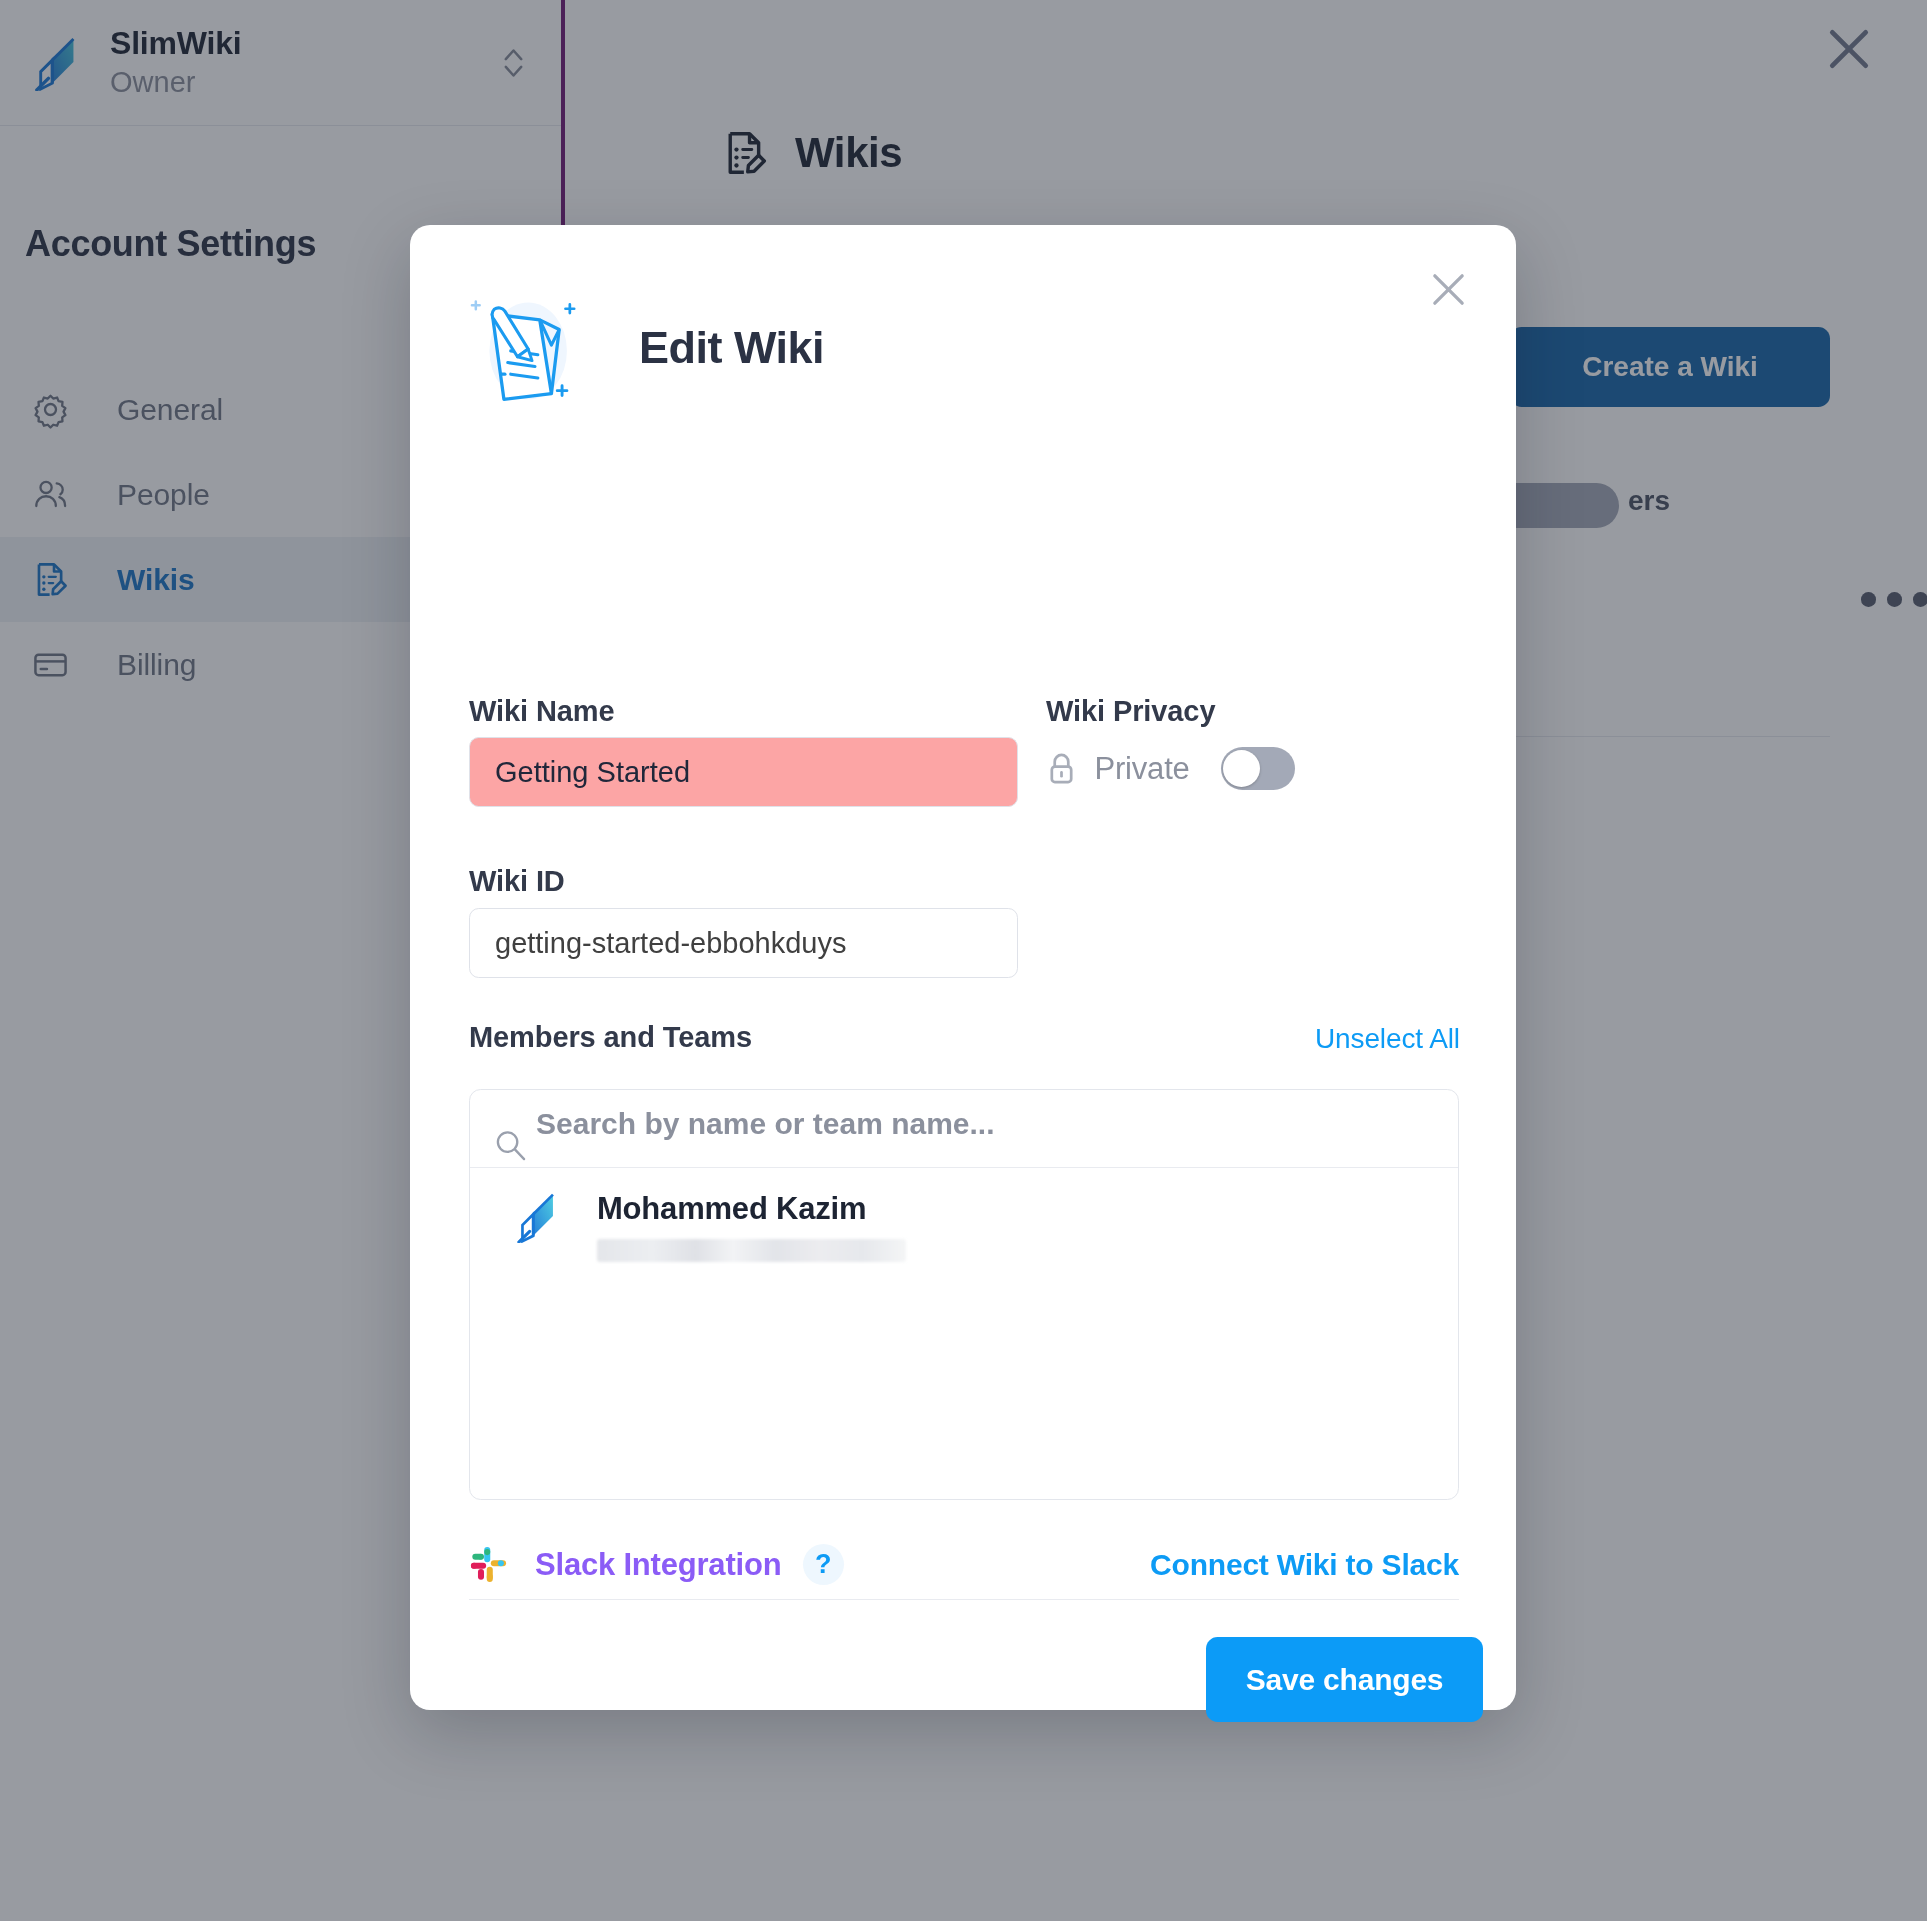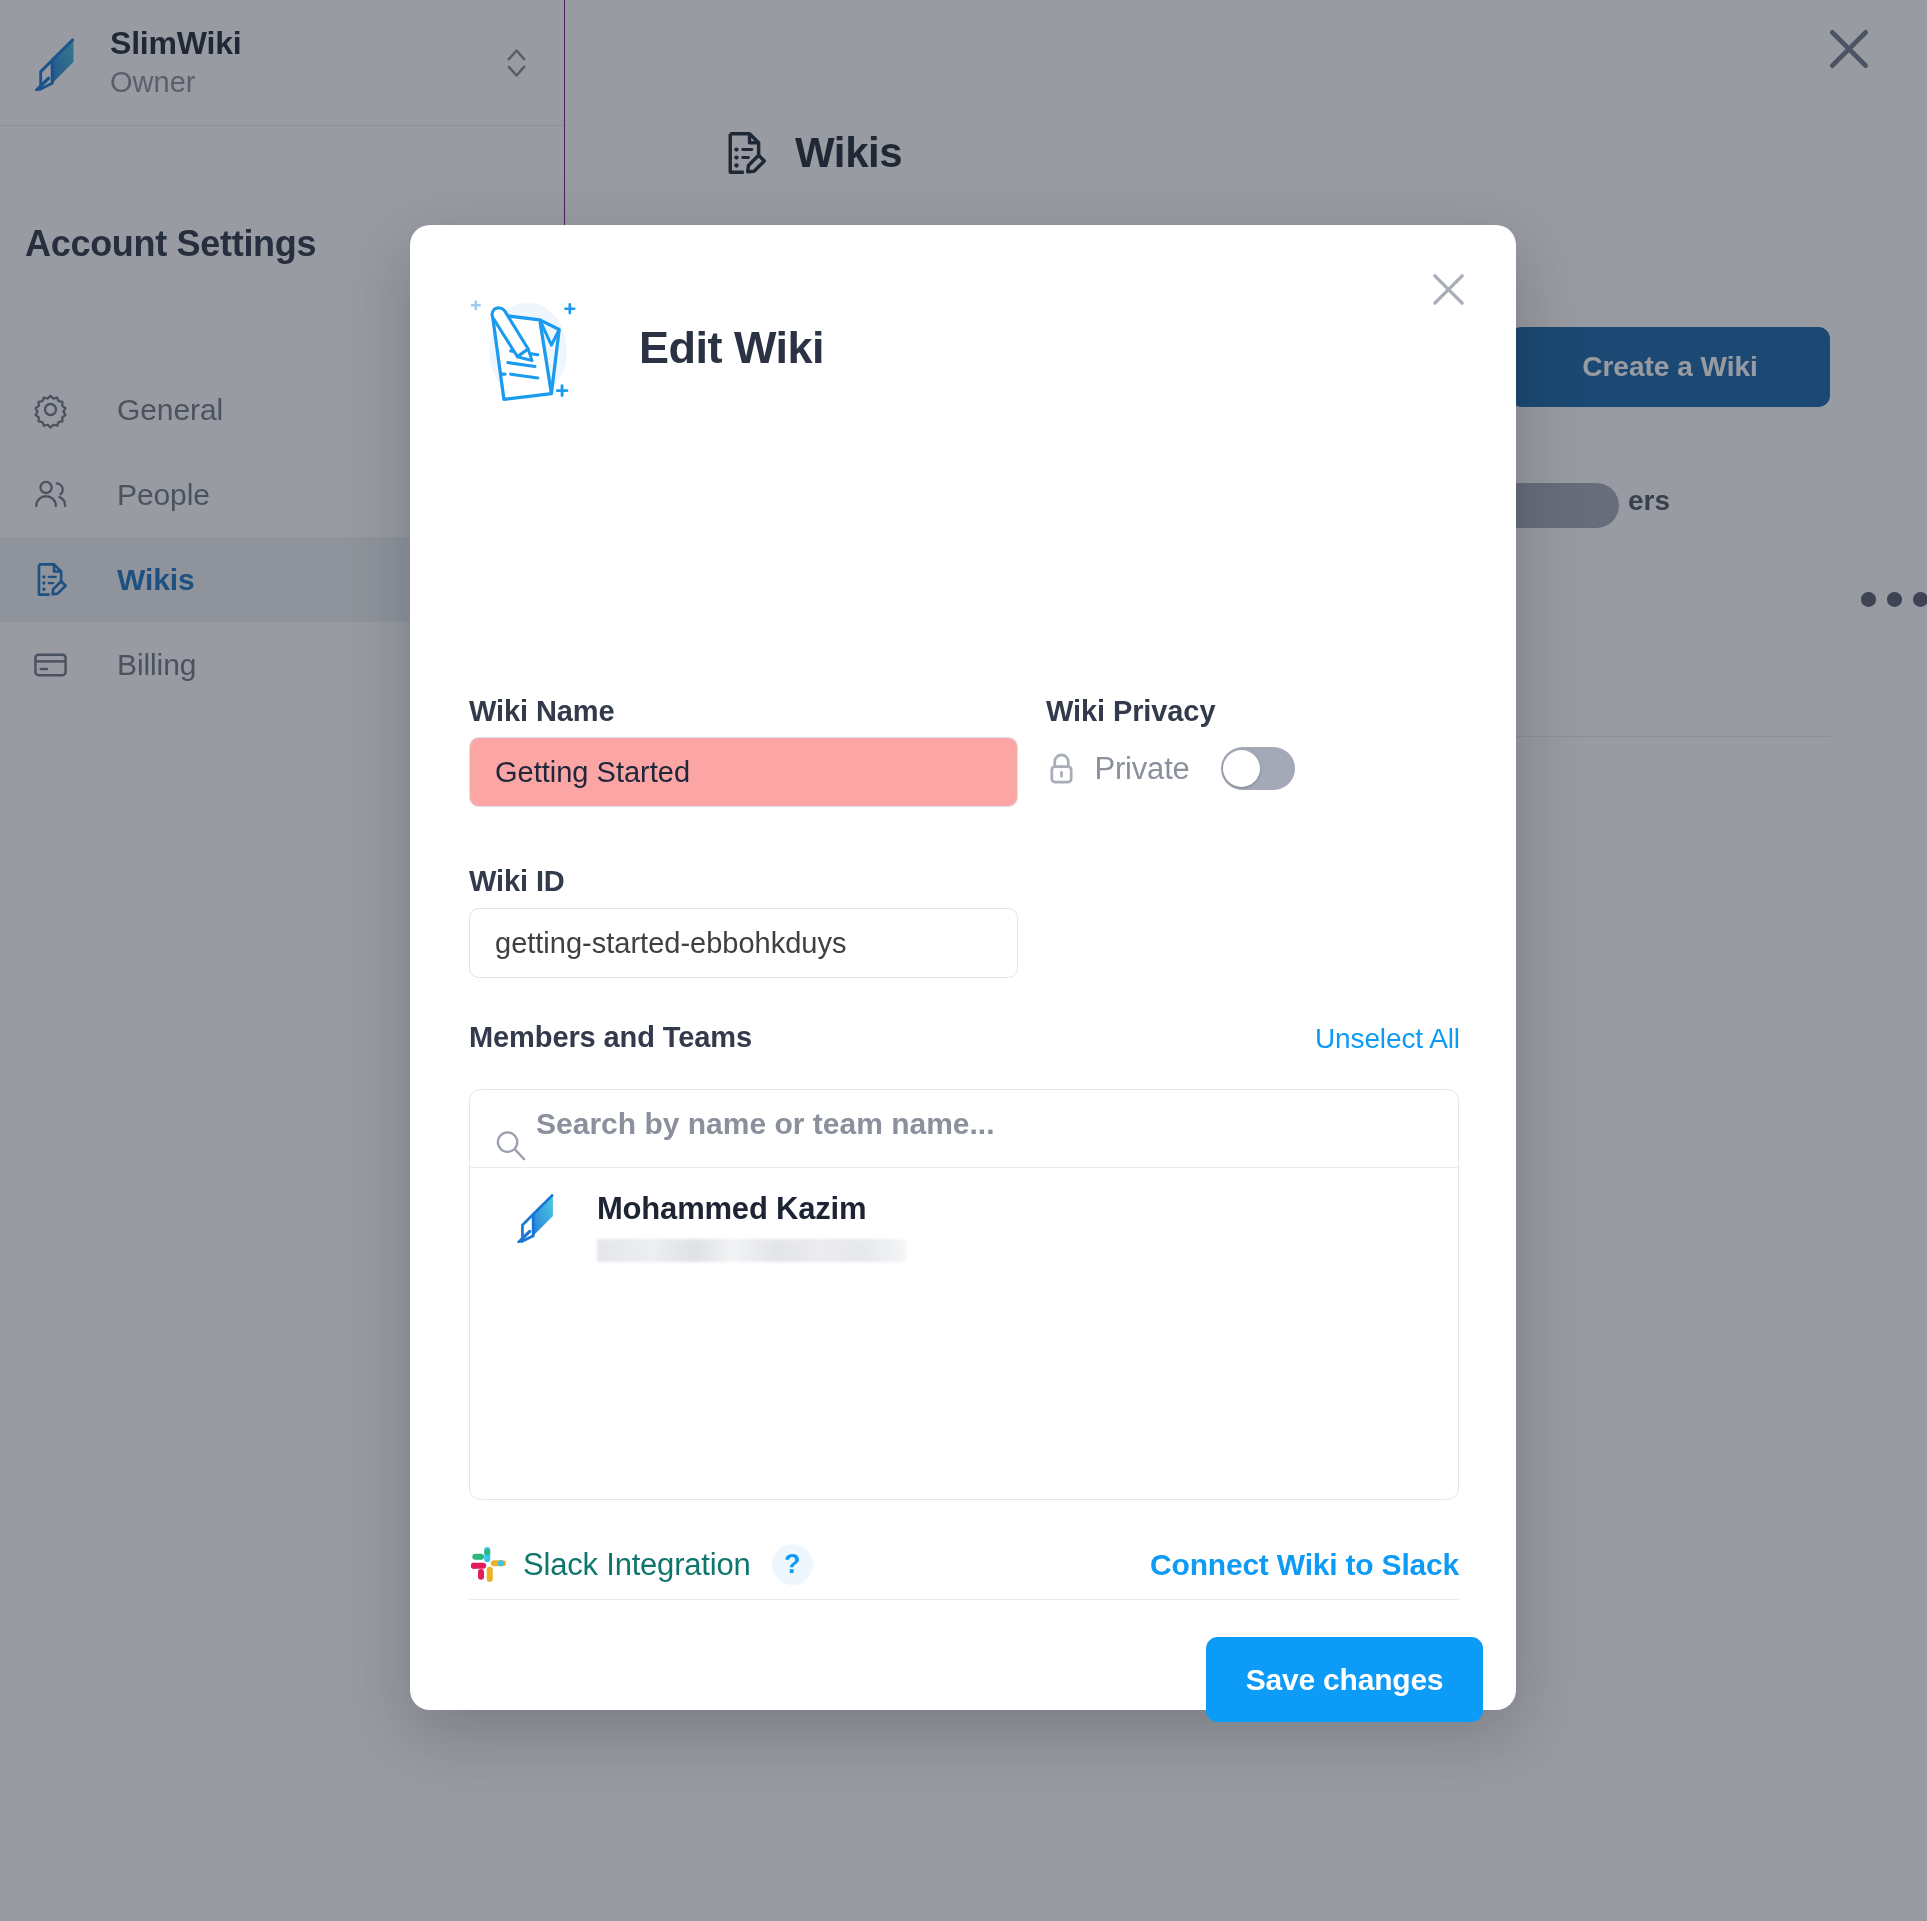--- a/index.html
+++ b/index.html
@@ -9,21 +9,21 @@
     background: #ffffff;
     overflow: hidden;
   }
 
   
   #app-root { position: absolute; inset: 0; background: #ffffff; }
 
   #sidebar {
     position: absolute; left: 0; top: 0; width: 565px; height: 1412px;
     background: #ffffff;
-    border-right: 1px solid #701a75;
+    border-right: 4px solid #701a75;
   }
   #workspace-switcher {
     position: relative; height: 126px;
     border-bottom: 1px solid #e7e9ee;
     display: flex; align-items: center; padding: 0 33px;
   }
   #workspace-switcher .ws-logo { width: 52px; height: 56px; flex: 0 0 auto; }
   #workspace-switcher .ws-text { margin-left: 25px; }
   .ws-name { font-size: 32px; font-weight: 700; color: #1d2433; letter-spacing: -0.2px; line-height: 1.2; }
   .ws-role { font-size: 29px; font-weight: 400; color: #8a8f9c; line-height: 1.3; margin-top: 1.9px; }
@@ -184,21 +184,21 @@
     filter: blur(1.4px);
   }
 
   #slack-row {
     position: absolute; left: 59px; top: 1305px; width: 990px; height: 70px;
     border-bottom: 1.5px solid #e9ebf0;
     display: flex; align-items: center;
   }
   #slack-icon { width: 39px; height: 39px; flex: 0 0 auto; }
   #slack-label {
-    margin-left: 15px; font-size: 31px; font-weight: 400; color: #0f766e; letter-spacing: -0.2px;
+    margin-left: 27px; font-size: 31px; font-weight: 700; color: #8b5cf6; letter-spacing: -0.2px;
   }
   #slack-help-badge {
     margin-left: 21.3px; width: 41px; height: 41px; border-radius: 50%;
     background: #eef7fe; color: #0d9bf5; font-size: 27px; font-weight: 700;
     display: flex; align-items: center; justify-content: center;
     border: none; cursor: pointer; font-family: "Liberation Sans", sans-serif;
   }
   #connect-slack-link {
     margin-left: auto; font-size: 30px; font-weight: 600; color: #0d9bf5;
     text-decoration: none; cursor: pointer; letter-spacing: -0.2px;

